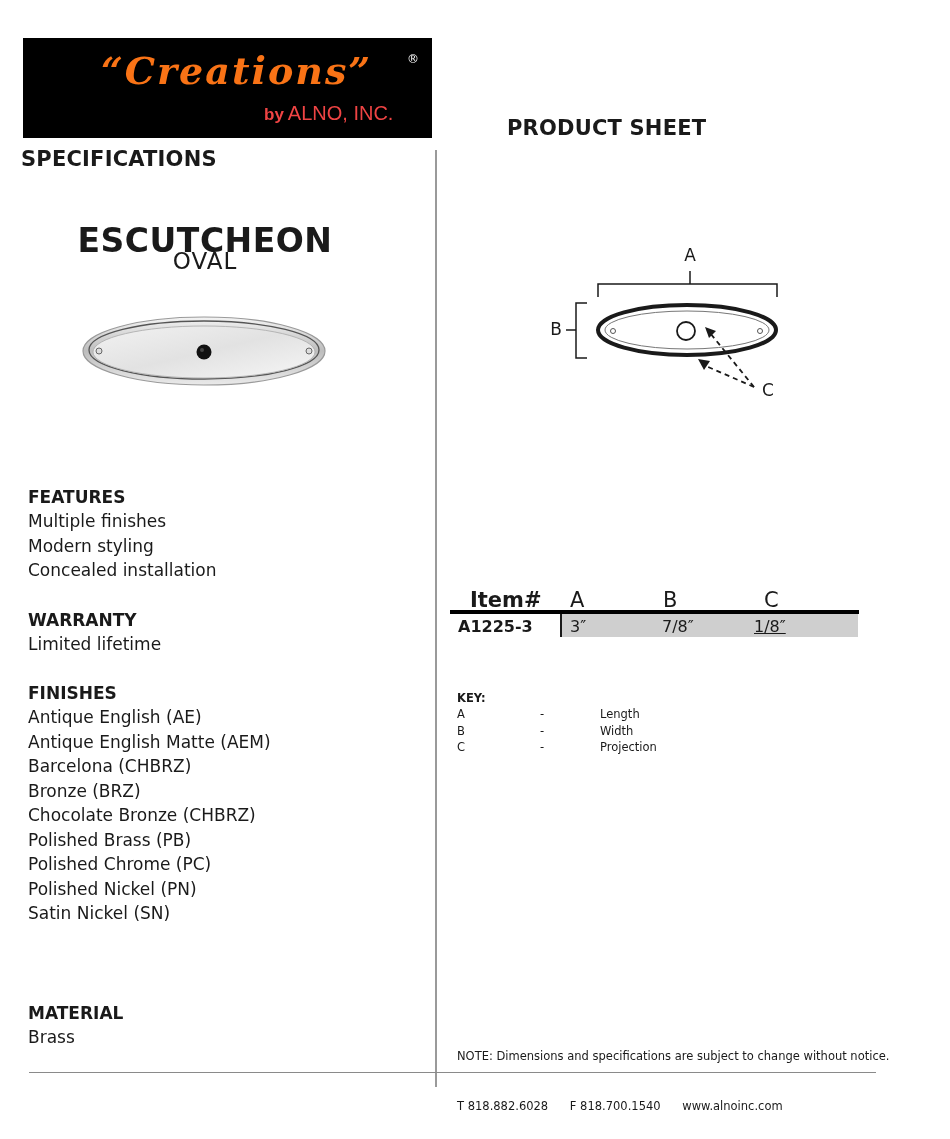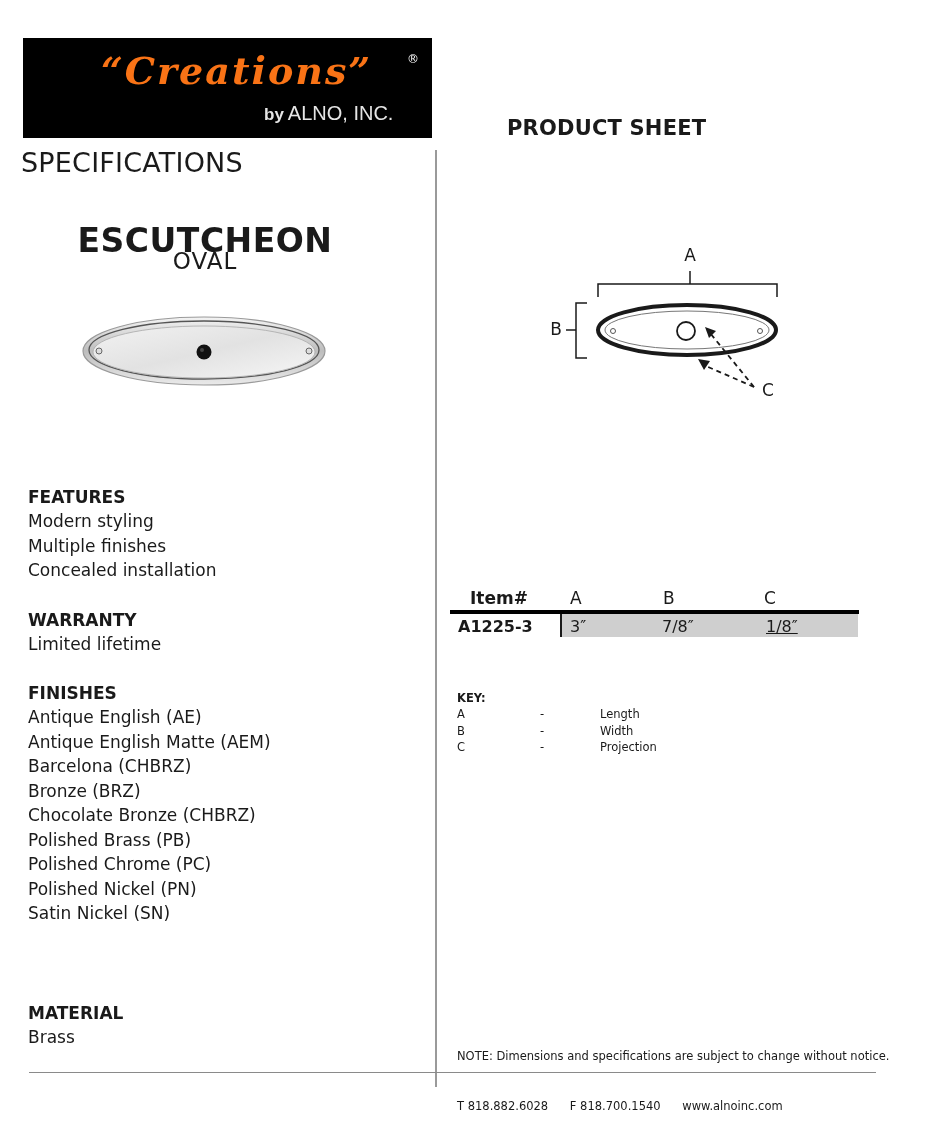--- a/index.html
+++ b/index.html
@@ -13,30 +13,30 @@
   .logo-script {
     position: absolute; left: 78px; top: 10px;
     font-family: "DejaVu Serif", "Liberation Serif", serif;
     font-style: italic; font-weight: bold; font-size: 38px; letter-spacing: 2px;
     color: #f97316;
   }
   .logo-reg {
     position: absolute; left: 384px; top: 14px; font-size: 12px; color: #fff;
   }
   .logo-by {
-    position: absolute; left: 241px; top: 64px; font-size: 20px; color: #e5e5e5;
+    position: absolute; left: 241px; top: 64px; font-size: 20px; color: #ef4444;
     font-family: "Liberation Sans", sans-serif; letter-spacing: 0px;
   }
   .logo-by .by { font-size: 17px; font-weight: bold; margin-right: 4px; }
 
   .product-sheet {
     position: absolute; left: 498px; top: 116px; font-size: 21px; font-weight: bold; letter-spacing: 0.2px; margin-left: 9px;
   }
   .specifications {
-    position: absolute; left: 21px; top: 147px; font-size: 27px; font-weight: normal; letter-spacing: 0.2px;
+    position: absolute; left: 21px; top: 147px; font-size: 21px; font-weight: bold; letter-spacing: 0.2px;
   }
 
   .divider-v {
     position: absolute; left: 435px; top: 150px; width: 2px; height: 937px; background: #9a9a9a;
   }
   .divider-h {
     position: absolute; left: 29px; top: 1072px; width: 847px; height: 1px; background: #8a8a8a;
   }
 
   .title {
@@ -51,21 +51,21 @@
   .product-photo { position: absolute; left: 80px; top: 313px; }
 
   .diagram { position: absolute; left: 540px; top: 232px; }
 
   .section { position: absolute; left: 28px; }
   .section .heading { font-size: 17px; font-weight: bold; line-height: 24px; }
   .section .item { font-size: 17px; line-height: 24.5px; }
 
   .dim-table { position: absolute; left: 450px; top: 588px; width: 409px; }
   .dim-head { position: relative; height: 22px; }
-  .dim-head span { position: absolute; top: 0; font-size: 17px; }
+  .dim-head span { position: absolute; top: 0; font-size: 21px; }
   .dim-head .c0 { left: 20px; font-weight: bold; }
   .dim-rule { position: absolute; left: 0; top: 22px; width: 409px; height: 4px; background: #000; }
   .dim-row { position: absolute; top: 26px; left: 0; width: 409px; height: 23px; }
   .dim-row .label { position: absolute; left: 8px; top: 3px; font-size: 16px; font-weight: bold; }
   .dim-row .cells { position: absolute; left: 110px; top: 0; width: 298px; height: 23px; background: #cfcfcf; border-left: 2px solid #1a1a1a; }
   .dim-row .cell { position: absolute; top: 3px; font-size: 16px; }
 
   .key { position: absolute; left: 457px; top: 690px; font-size: 11.5px; }
   .key .heading { font-weight: bold; line-height: 16px; }
   .key .row { position: relative; height: 16.5px; line-height: 16.5px; }
@@ -138,22 +138,22 @@
     <line x1="214" y1="155" x2="170" y2="101" stroke="#1a1a1a" stroke-width="1.8" stroke-dasharray="5,4"></line>
     <polygon points="165,95 176,99 169,106" fill="#1a1a1a"></polygon>
     <line x1="214" y1="155" x2="166" y2="134" stroke="#1a1a1a" stroke-width="1.8" stroke-dasharray="5,4"></line>
     <polygon points="158,127 170,129 164,138" fill="#1a1a1a"></polygon>
     <text x="228" y="164" font-size="17" text-anchor="middle" fill="#1a1a1a" font-family="DejaVu Sans, sans-serif">C</text>
   </svg>
 </div>
 
 <div class="section" style="top:485px;">
   <div class="heading">FEATURES</div>
+  <div class="item">Multiple finishes</div>
   <div class="item">Modern styling</div>
-  <div class="item">Multiple finishes</div>
   <div class="item">Concealed installation</div>
 </div>
 
 <div class="section" style="top:608px;">
   <div class="heading">WARRANTY</div>
   <div class="item">Limited lifetime</div>
 </div>
 
 <div class="section" style="top:681px;">
   <div class="heading">FINISHES</div>
@@ -179,21 +179,21 @@
     <span style="left:120px;">A</span>
     <span style="left:213px;">B</span>
     <span style="left:314px;">C</span>
   </div>
   <div class="dim-rule"></div>
   <div class="dim-row">
     <span class="label">A1225-3</span>
     <div class="cells">
       <span class="cell" style="left:8px;">3″</span>
       <span class="cell" style="left:100px;">7/8″</span>
-      <span class="cell" style="left:204px;text-decoration:underline;">1/8″</span>
+      <span class="cell" style="left:192px;text-decoration:underline;">1/8″</span>
     </div>
   </div>
 </div>
 
 <div class="key">
   <div class="heading">KEY:</div>
   <div class="row">
     <span class="k">A</span>
     <span class="dash">-</span>
     <span class="v">Length</span>

